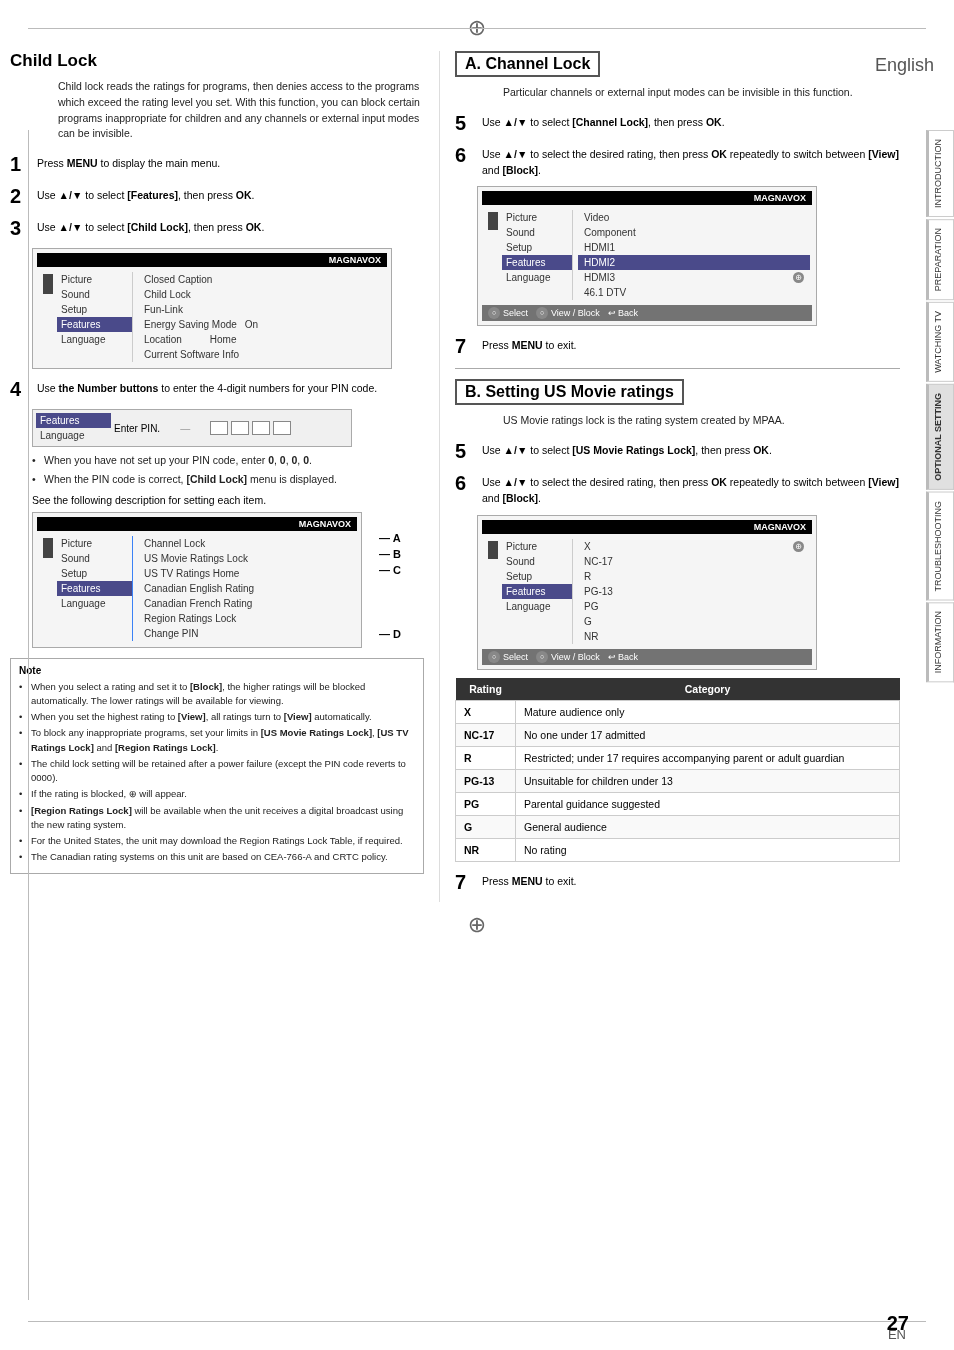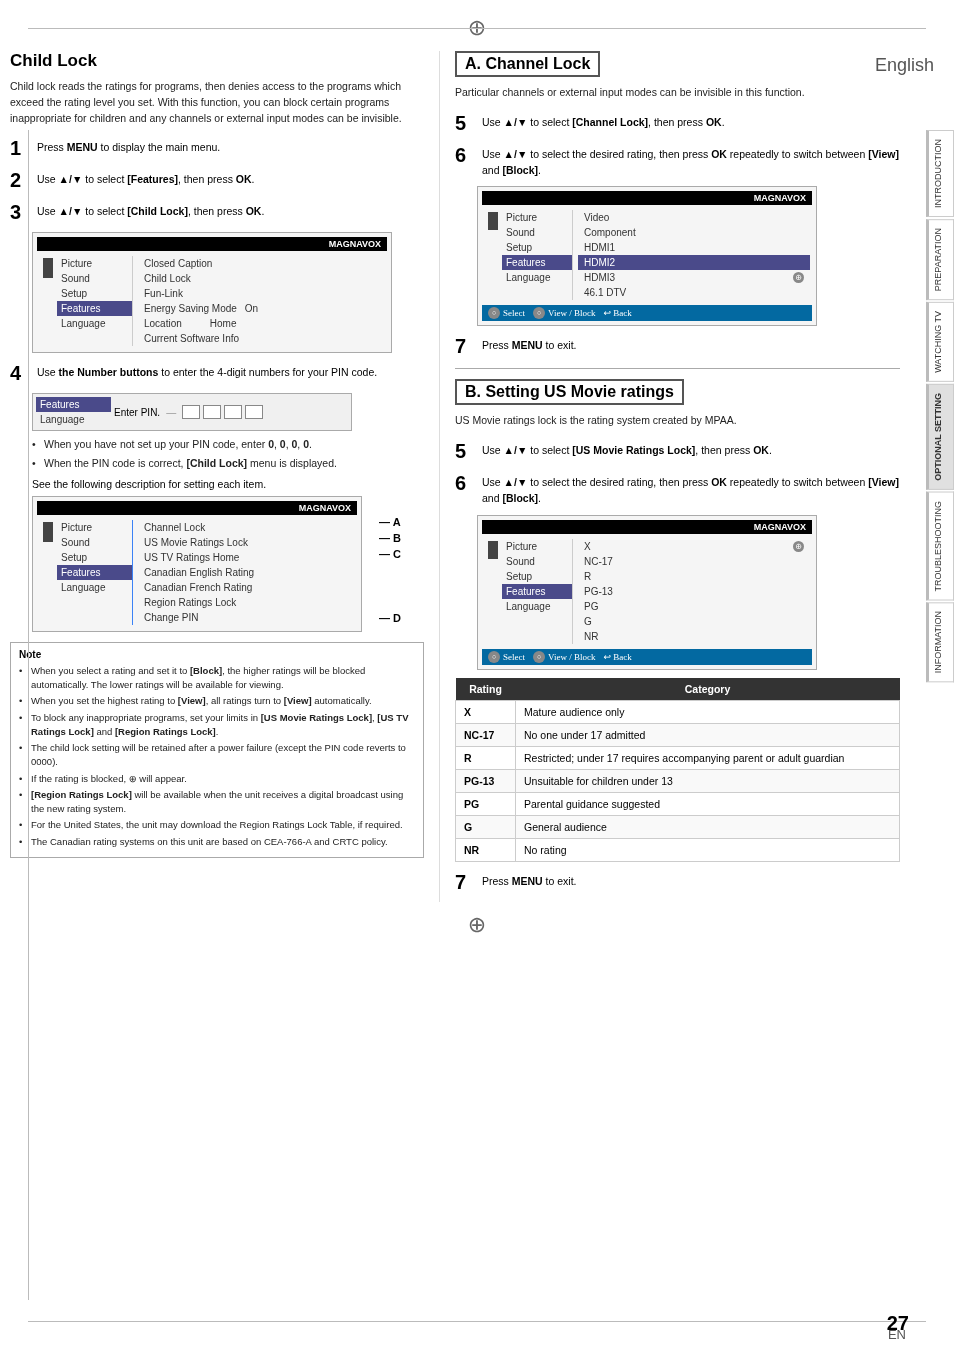--- a/index.html
+++ b/index.html
@@ -94,20 +94,21 @@
       padding: 2px 8px;
       margin-bottom: 8px;
       background: #fff;
     }
 
     .description-text {
       font-size: 10.5px;
       line-height: 1.5;
       margin-bottom: 10px;
       color: #222;
+      margin-left: 48px;
     }
 
     
     .step {
       display: flex;
       margin-bottom: 8px;
       align-items: flex-start;
     }
 
     .step-number {
@@ -322,29 +323,28 @@
       position: absolute;
       bottom: 28px;
       left: 28px;
       right: 28px;
       height: 1px;
       background: #bbb;
     }
 
     
     .menu-bottom-bar {
-      background: #0369a1;
+      background: #737373;
       color: #fff;
       font-size: 9px;
       padding: 2px 6px;
       display: flex;
       align-items: center;
       gap: 8px;
       margin-top: 3px;
-      font-family: Liberation Serif, serif;
     }
 
     .menu-bottom-btn {
       display: inline-flex;
       align-items: center;
       gap: 3px;
     }
 
     .round-btn {
       display: inline-block;
@@ -450,21 +450,21 @@
         <div class="step-number">4</div>
         <div class="step-text">Use <strong>the Number buttons</strong> to enter the 4-digit numbers for your PIN code.</div>
       </div>
 
       <div style="margin: 4px 0 6px 22px; width:320px; border:1px solid #aaa; background:#f0f0f0; font-size:10px;">
         <div style="display:flex; padding:3px;">
           <div style="width:75px;">
             <div class="menu-item highlighted">Features</div>
             <div class="menu-item">Language</div>
           </div>
-          <div style="flex:1; padding:3px; display:flex; align-items:center; gap:6px;">
+          <div style="flex:1; padding:3px; display:flex; align-items:center; gap:20px;">
             <span>Enter PIN.</span>
             <span style="color:#999;">—</span>
             <div style="display:flex; gap:3px;">
               <div class="pin-square"></div>
               <div class="pin-square"></div>
               <div class="pin-square"></div>
               <div class="pin-square"></div>
             </div>
           </div>
         </div>

